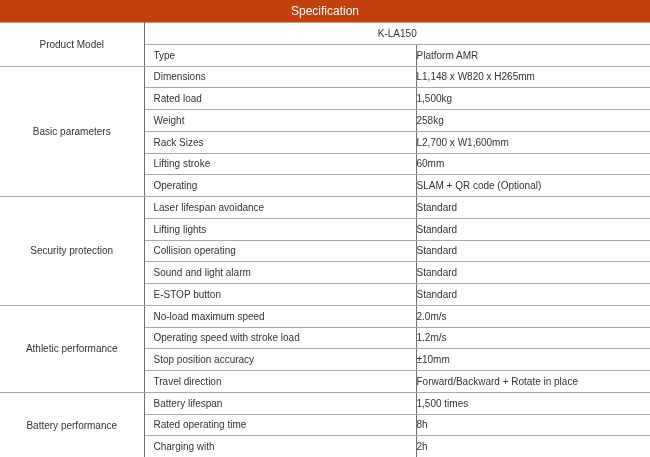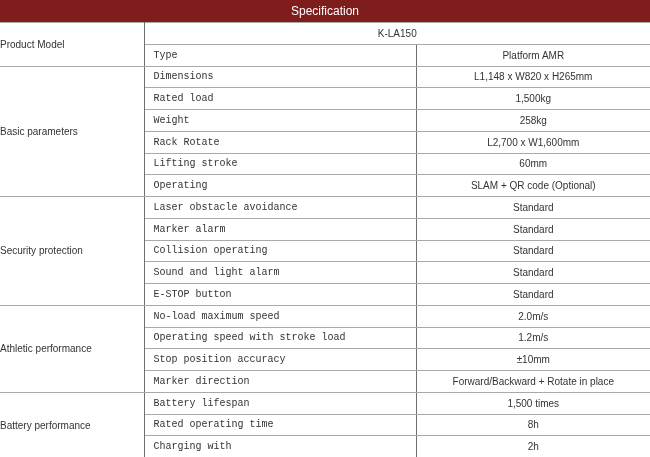--- a/index.html
+++ b/index.html
@@ -15,21 +15,21 @@
     width: 650px;
     height: 457px;
     border-collapse: collapse;
     table-layout: fixed;
   }
   col.c1 { width: 144px; }
   col.c2 { width: 272px; }
   col.c3 { width: 234px; }
 
   th.title {
-    background: #7f1d1d;
+    background: #c2410c;
     color: #ffffff;
     font-size: 12px;
     font-weight: normal;
     text-align: center;
     height: 22px;
     border: 0;
     padding: 0;
   }
   tr.row { height: 21.75px; }
 
@@ -38,29 +38,28 @@
     color: #333333;
     padding: 0;
     border-top: 1px solid #a9a9a9;
     border-bottom: 1px solid #a9a9a9;
     border-left: 1px solid #6f6f6f;
     border-right: 1px solid #6f6f6f;
     overflow: hidden;
     white-space: nowrap;
   }
   td.group {
+    text-align: center;
     border-left: 0;
   }
   td.param {
     text-align: left;
     padding-left: 9px;
-    font-family: Liberation Mono, monospace;
   }
   td.val {
-    text-align: center;
     border-right: 0;
   }
   td.span2 {
     text-align: center;
     border-right: 0;
   }
   td.no-bottom { border-bottom: 0; }
 </style>
 </head>
 <body>
@@ -93,39 +92,39 @@
     </tr>
     <tr class="row">
       <td class="param">Rated load</td>
       <td class="val">1,500kg</td>
     </tr>
     <tr class="row">
       <td class="param">Weight</td>
       <td class="val">258kg</td>
     </tr>
     <tr class="row">
-      <td class="param">Rack Rotate</td>
+      <td class="param">Rack Sizes</td>
       <td class="val">L2,700 x W1,600mm</td>
     </tr>
     <tr class="row">
       <td class="param">Lifting stroke</td>
       <td class="val">60mm</td>
     </tr>
     <tr class="row">
       <td class="param">Operating</td>
       <td class="val">SLAM + QR code (Optional)</td>
     </tr>
 
     <tr class="row">
       <td class="group" rowspan="5">Security protection</td>
-      <td class="param">Laser obstacle avoidance</td>
+      <td class="param">Laser lifespan avoidance</td>
       <td class="val">Standard</td>
     </tr>
     <tr class="row">
-      <td class="param">Marker alarm</td>
+      <td class="param">Lifting lights</td>
       <td class="val">Standard</td>
     </tr>
     <tr class="row">
       <td class="param">Collision operating</td>
       <td class="val">Standard</td>
     </tr>
     <tr class="row">
       <td class="param">Sound and light alarm</td>
       <td class="val">Standard</td>
     </tr>
@@ -141,21 +140,21 @@
     </tr>
     <tr class="row">
       <td class="param">Operating speed with stroke load</td>
       <td class="val">1.2m/s</td>
     </tr>
     <tr class="row">
       <td class="param">Stop position accuracy</td>
       <td class="val">±10mm</td>
     </tr>
     <tr class="row">
-      <td class="param">Marker direction</td>
+      <td class="param">Travel direction</td>
       <td class="val">Forward/Backward + Rotate in place</td>
     </tr>
 
     <tr class="row">
       <td class="group no-bottom" rowspan="3">Battery performance</td>
       <td class="param">Battery lifespan</td>
       <td class="val">1,500 times</td>
     </tr>
     <tr class="row">
       <td class="param">Rated operating time</td>

